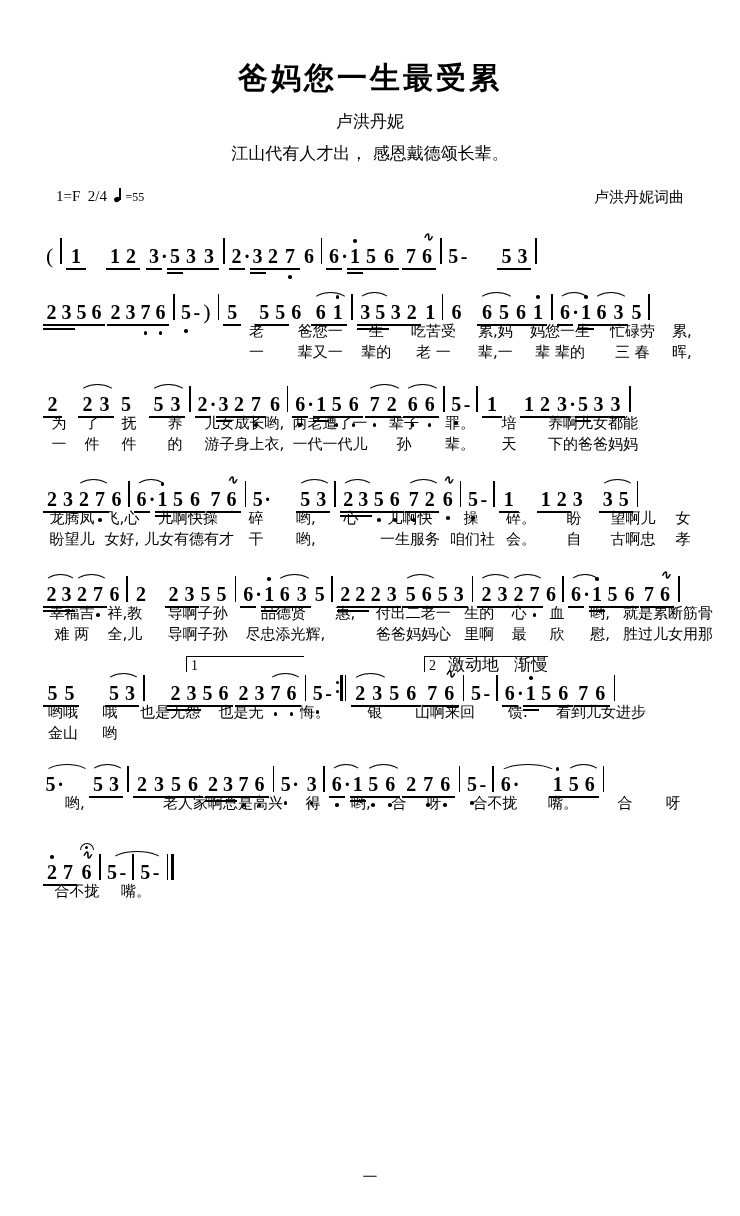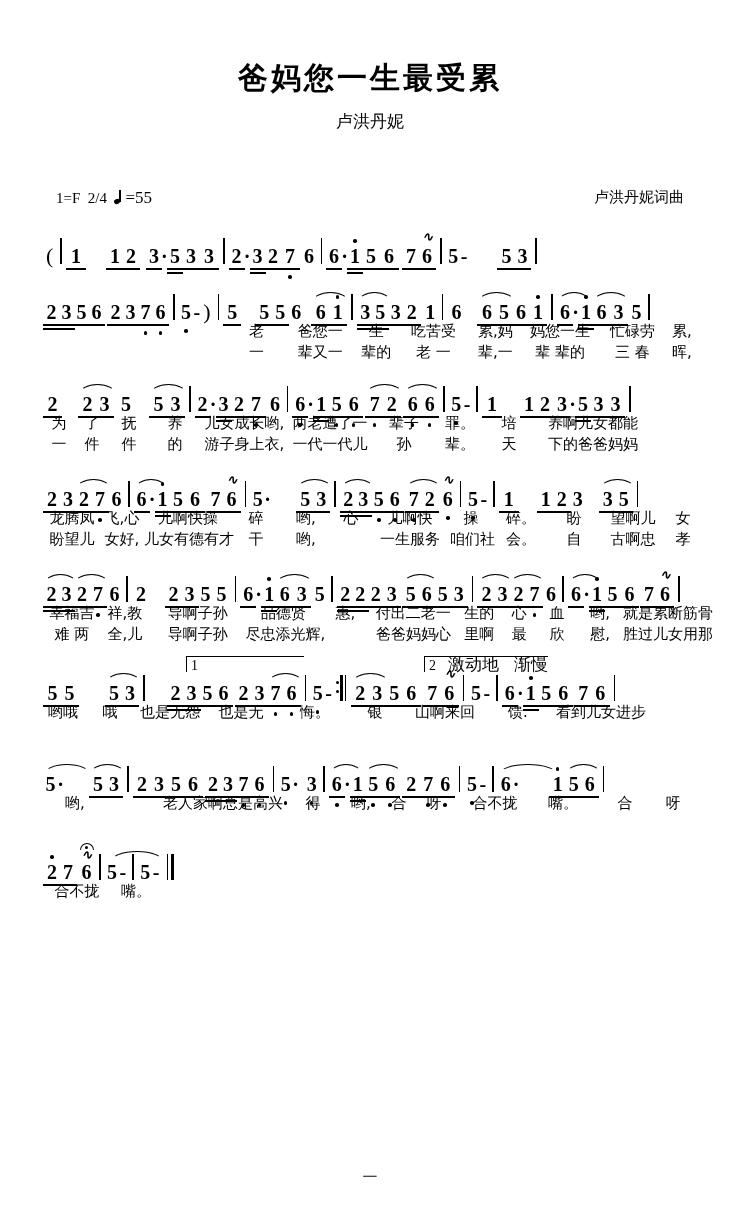--- a/index.html
+++ b/index.html
@@ -335,24 +335,25 @@
     font-size: 15px;
     font-family: "DejaVu Sans", "Liberation Sans", sans-serif;
   }
 </style>
 </head>
 <body>
 
 <div class="page-title">爸妈您一生最受累</div>
 <div class="performer">卢洪丹妮</div>
 <div class="epigraph">
+  <div>江山代有人才出， 感恩戴德颂长辈。</div>
 </div>
 
 <div class="meta-bar">
-  <div class="meta-key"><span>1=F</span>&nbsp;&nbsp;<span>2/4</span>&nbsp;&nbsp;<span class="meta-tempo-note"></span><span style="font-size:17px">=55</span></div>
+  <div class="meta-key"><span>1=F</span>&nbsp;&nbsp;<span>2/4</span>&nbsp;&nbsp;<span class="meta-tempo-note"></span><span style="font-size:12px">=55</span></div>
   <div class="meta-credit">卢洪丹妮词曲</div>
 </div>
 
 <div class="system" style="top:232px;">
   <div class="noterow">
     <span class="paren">(</span>
     <span class="bar"></span>
     <span class="n b1" style="width:18px">1</span>
     <span class="sp" style="width:22px"></span>
     <span class="n b1" style="width:16px">1</span>
@@ -753,20 +754,24 @@
     <span class="ly" style="width:38px">哟哦</span>
     <span class="ly" style="width:56px">哦</span>
     <span class="ly" style="width:64px">也是无怨</span>
     <span class="ly" style="width:78px">也是无</span>
     <span class="ly" style="width:70px">悔。</span>
     <span class="ly" style="width:50px">银</span>
     <span class="ly" style="width:90px">山啊来回</span>
     <span class="ly" style="width:56px">馈.</span>
     <span class="ly" style="width:110px">看到儿女进步</span>
   </div>
+  <div class="lyricrow">
+    <span class="ly" style="width:38px">金山</span>
+    <span class="ly" style="width:56px">哟</span>
+  </div>
 </div>
 
 <div class="system" style="top:760px;">
   <div class="noterow">
     <span class="n" style="width:13px">5<i class="slur" style="width:44px;left:0"></i></span>
     <span class="augdot">·</span>
     <span class="sp" style="width:26px"></span>
     <span class="n b1" style="width:16px">5<i class="slur" style="width:33px;left:0"></i></span>
     <span class="n b1" style="width:16px">3</span>
     <span class="bar"></span>

